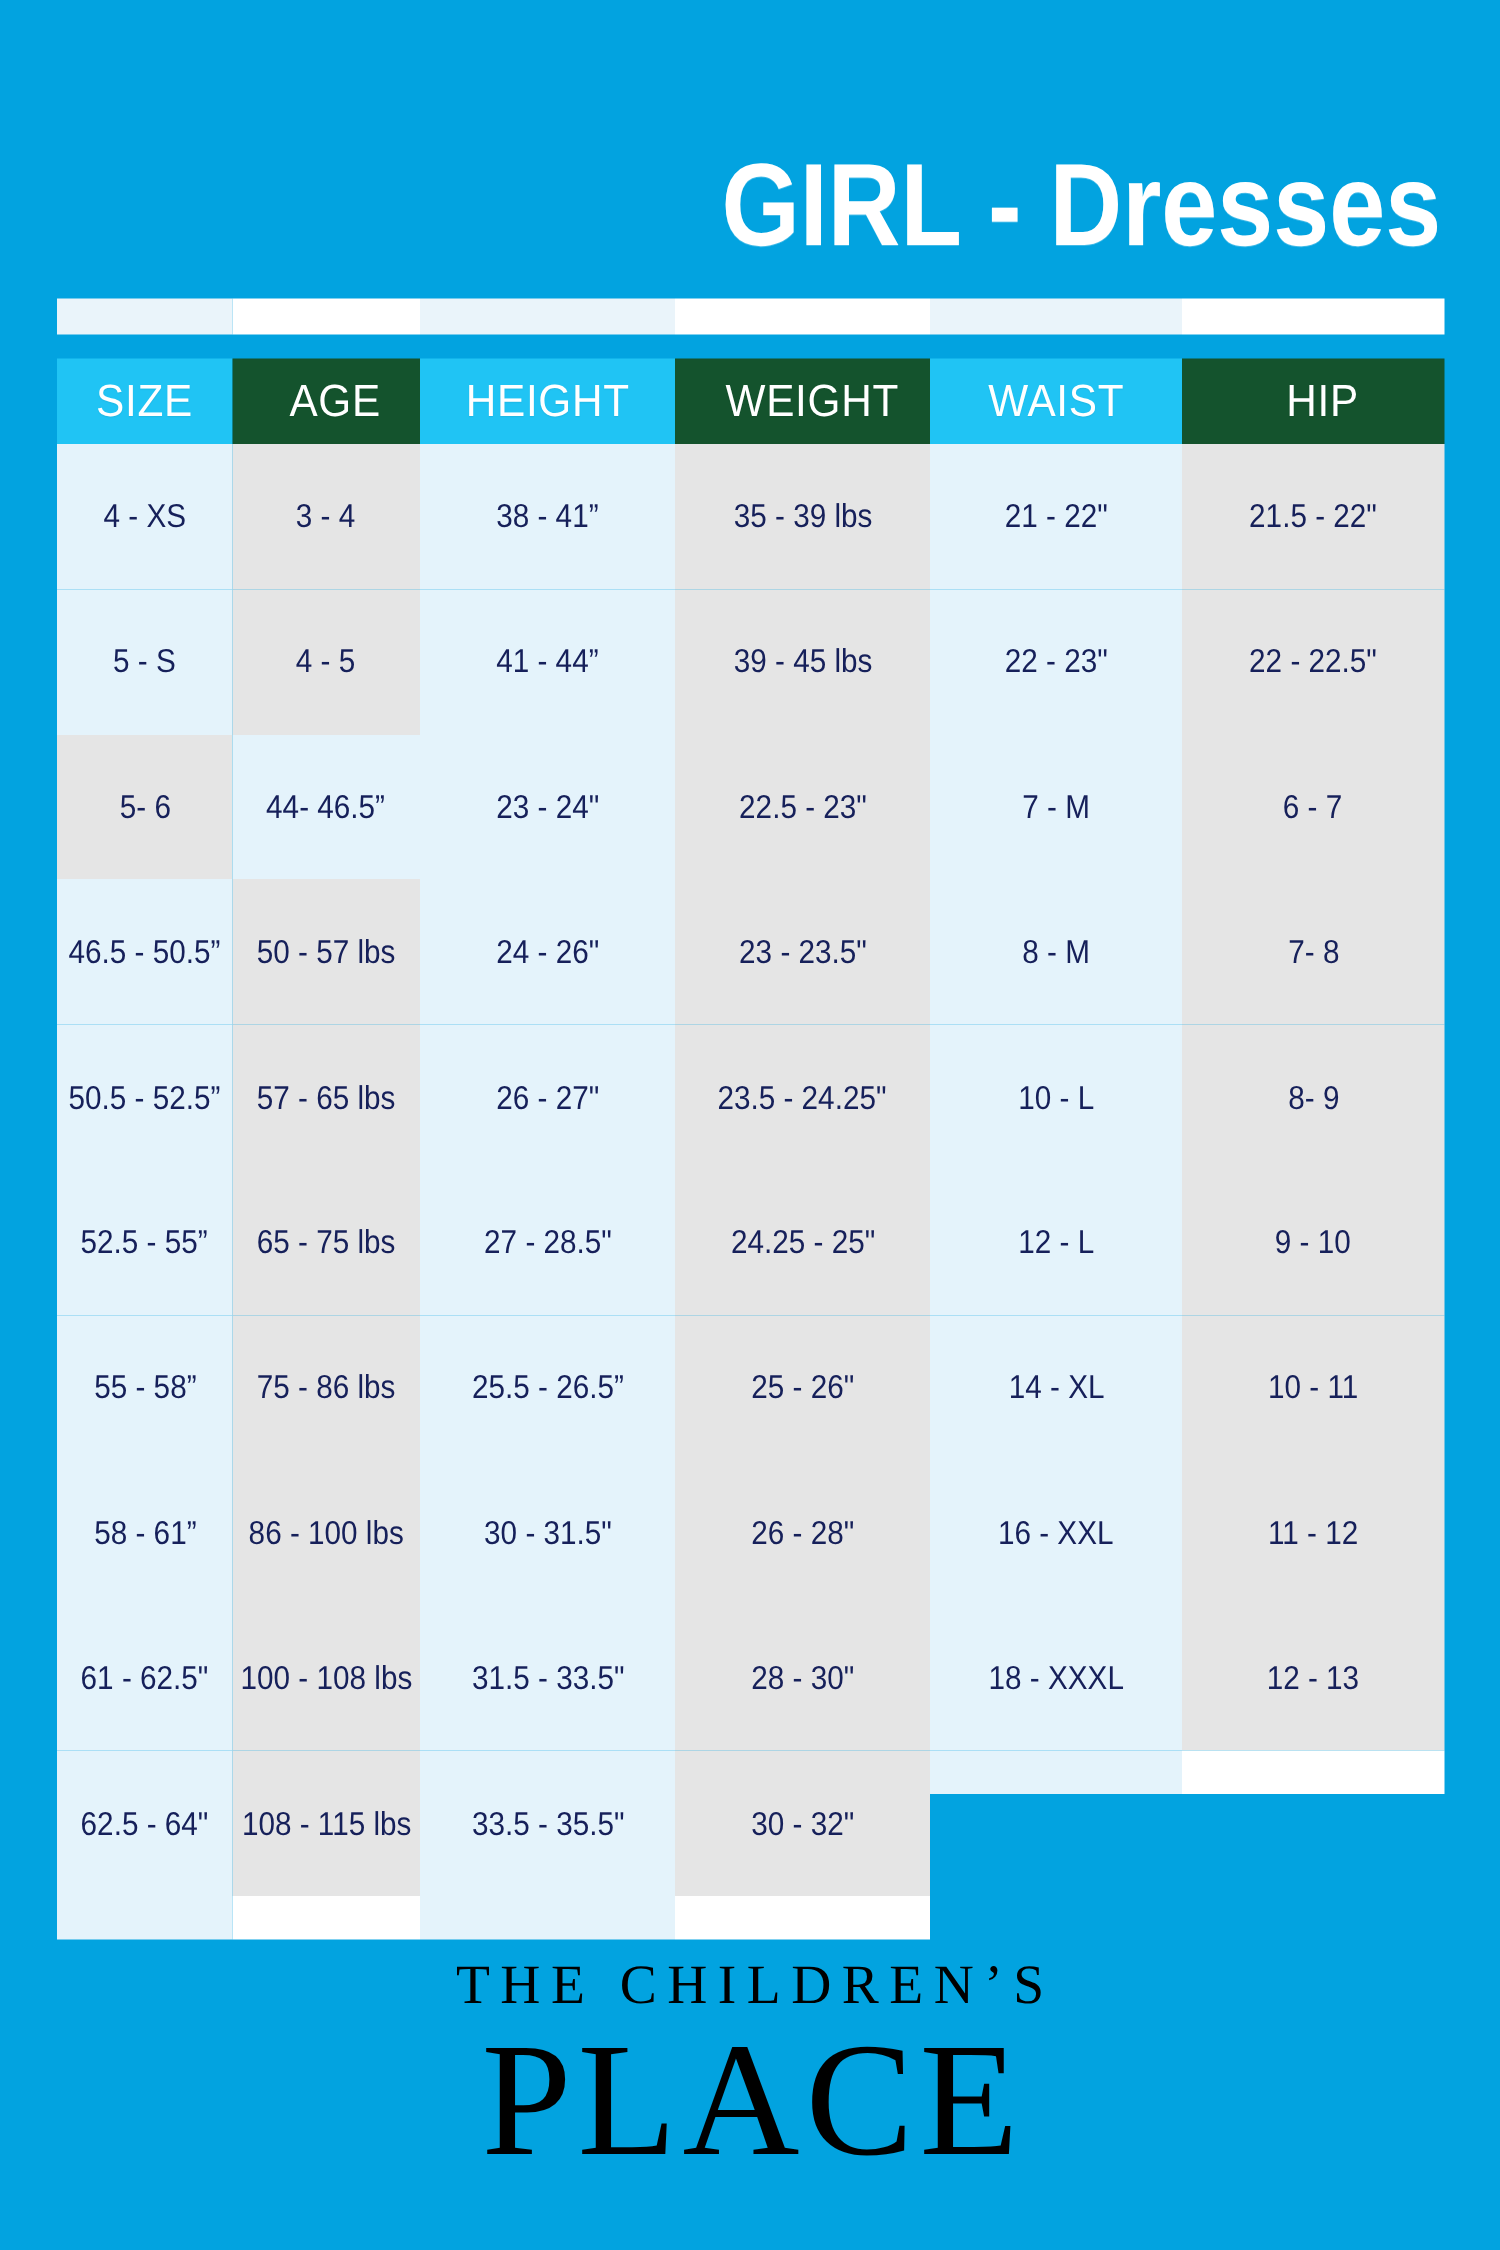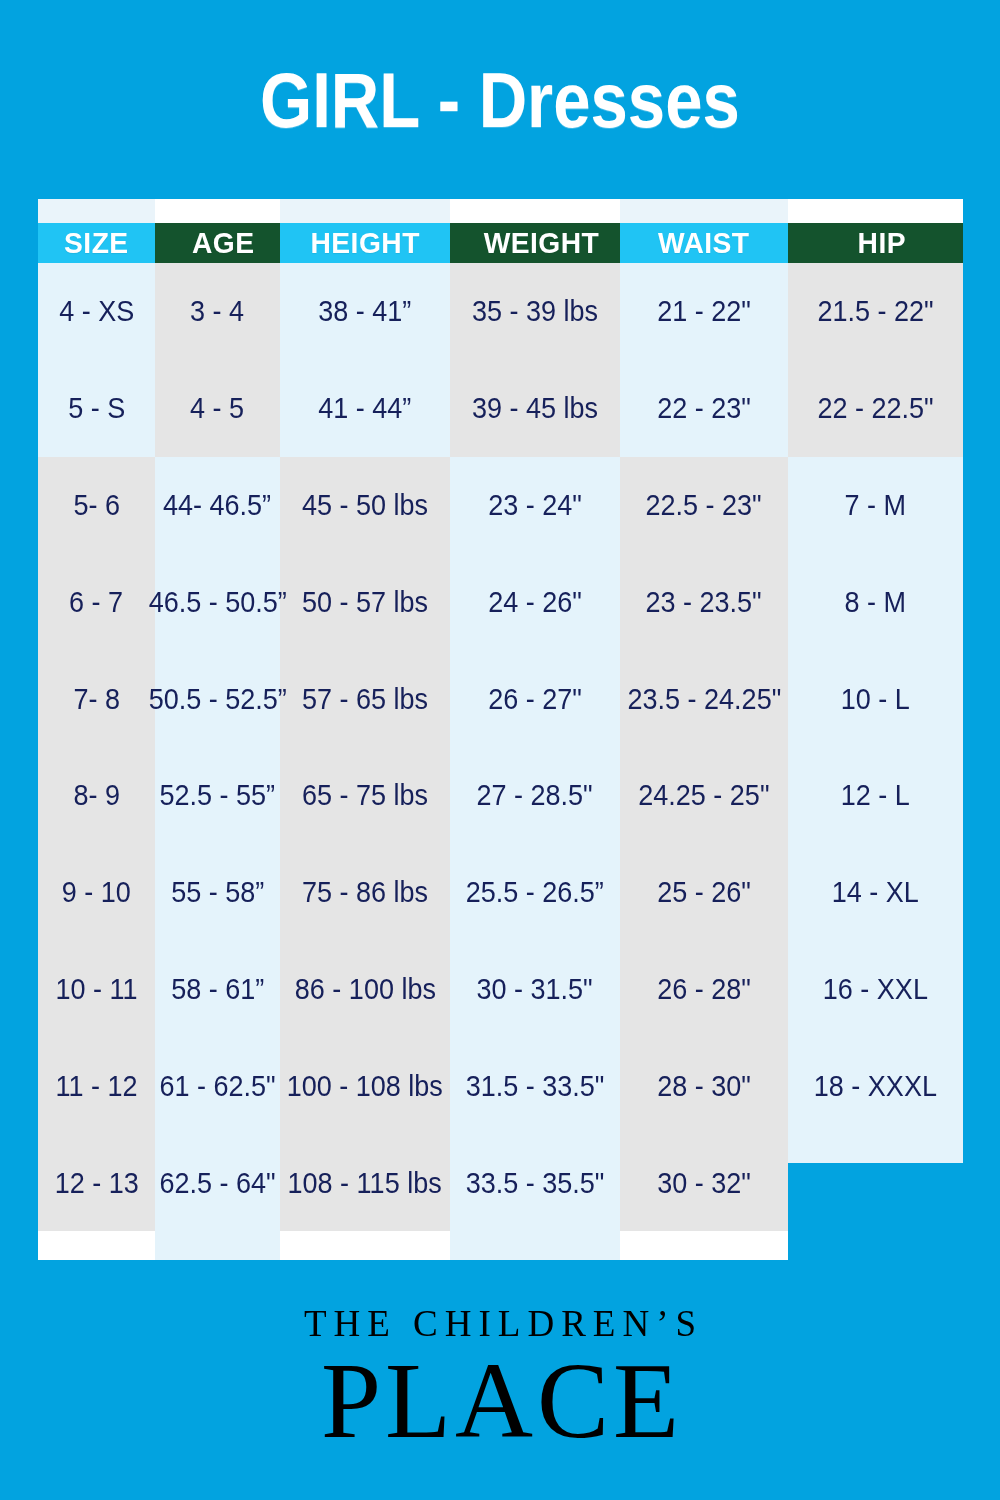--- a/index.html
+++ b/index.html
@@ -15,21 +15,22 @@
     overflow: hidden;
     position: relative;
   }
 
   
   .title-wrap {
     width: 100%;
     height: 199px;
     display: flex;
     align-items: center;
-    justify-content: center;
+    justify-content: flex-end;
+    margin-top: 36px;
   }
 
   .chart-title {
     color: #ffffff;
     font-family: "Liberation Sans Narrow", "Liberation Sans", sans-serif;
     font-size: 78px;
     font-weight: bold;
     letter-spacing: 0px;
     line-height: 1;
     transform: scaleX(0.86);
@@ -55,48 +56,49 @@
 
   
   .strip-cell {
     height: 24px;
     background: #ffffff;
   }
   .strip-cell.tinted { background: #eaf4fa; }
 
   
   .head-cell {
-    height: 40px;
+    height: 57px;
     display: flex;
     align-items: center;
     justify-content: center;
     color: #ffffff;
     font-size: 30px;
-    font-weight: bold;
+    font-weight: normal;
     font-family: "Liberation Sans Narrow", "Liberation Sans", sans-serif;
     letter-spacing: 0.5px;
     transform: none;
     text-shadow: 0 1px 1px rgba(0,0,0,0.07);
+    margin-top: 16px;
   }
   .head-cell.light { background: #20c4f4; }
   .head-cell.dark  { background: #14532d; padding-left: 12px; }
 
   .head-cell span {
     display: inline-block;
     transform: scaleX(0.94);
   }
 
   
   .data-cell {
     height: 96.8px;
     display: flex;
     align-items: center;
     justify-content: center;
     color: #16205a;
-    font-size: 30px;
+    font-size: 22px;
     font-weight: 500;
     font-family: "Liberation Sans Narrow", "Liberation Sans", sans-serif;
     white-space: nowrap;
   }
   .data-cell span {
     display: inline-block;
     transform: scaleX(0.9);
   }
   .data-cell.tinted { background: #e4f3fb; }
   .data-cell.plain  { background: #e5e5e5; }
@@ -203,23 +205,20 @@
       </div>
       <div class="data-cell plain">
         <span>22 - 22.5"</span>
       </div>
       <div class="data-cell plain">
         <span>5- 6</span>
       </div>
       <div class="data-cell tinted">
         <span>44- 46.5”</span>
       </div>
-      <div class="data-cell plain">
-        <span>45 - 50 lbs</span>
-      </div>
       <div class="data-cell tinted">
         <span>23 - 24"</span>
       </div>
       <div class="data-cell plain">
         <span>22.5 - 23"</span>
       </div>
       <div class="data-cell tinted">
         <span>7 - M</span>
       </div>
       <div class="data-cell plain">

